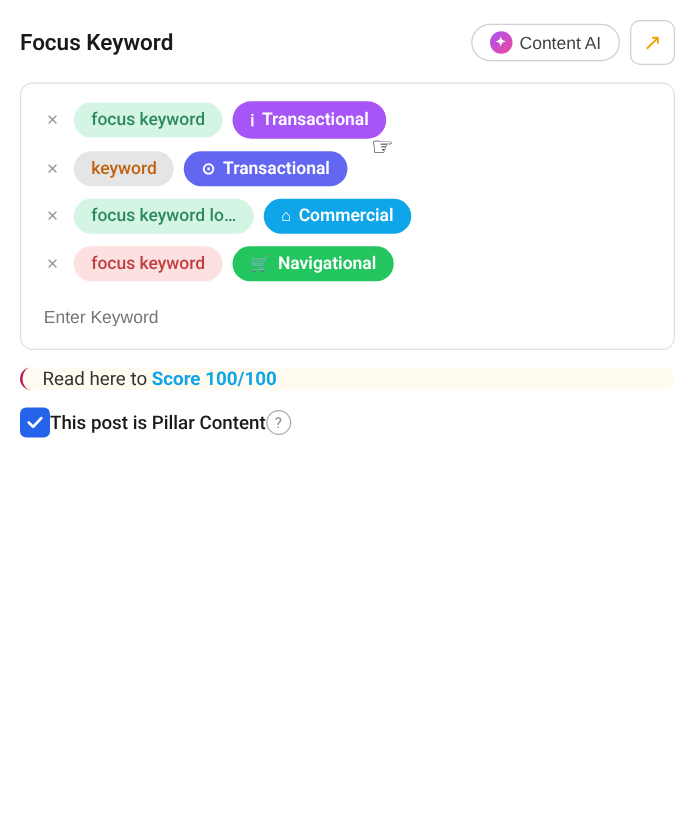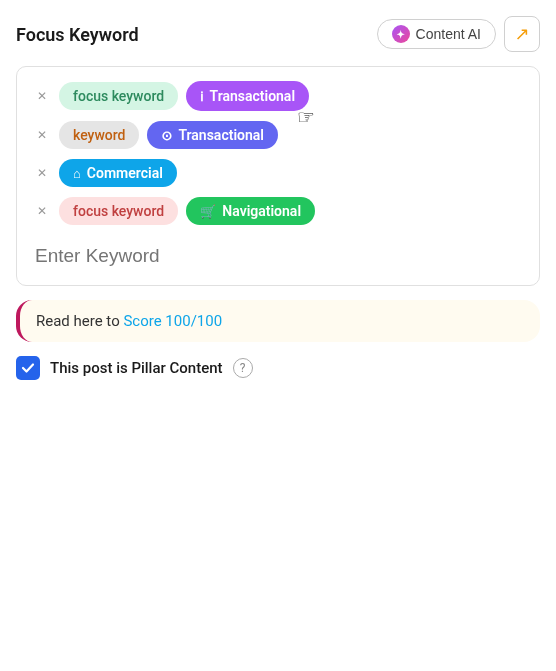--- a/index.html
+++ b/index.html
@@ -155,52 +155,51 @@
       right: -6px;
       font-size: 20px;
       pointer-events: none;
       z-index: 10;
     }
 
     
     .enter-keyword {
       margin-top: 4px;
       padding: 6px 2px;
-      font-size: 19px;
+      font-size: 14px;
       color: #aaa;
       border: none;
       outline: none;
       width: 100%;
       background: transparent;
     }
 
     
     .read-banner {
       display: flex;
       align-items: center;
       background: #fffbf0;
-      border-left: 4px solid #be185d;
+      border-left: 2px solid #be185d;
       border-radius: 16px;
-      padding: 12px 16px;
+      padding: 0 16px;
       margin-bottom: 14px;
       font-size: 15px;
       color: #333;
     }
     .read-banner .link-text {
       color: #0ea5e9;
-      font-weight: 400;
+      font-weight: 700;
       text-decoration: none;
       cursor: pointer;
     }
 
     
     .pillar-row {
       display: flex;
       align-items: center;
-      gap: 10px;
     }
     .checkbox {
       width: 24px;
       height: 24px;
       background: #2563eb;
       border-radius: 5px;
       display: flex;
       align-items: center;
       justify-content: center;
       cursor: pointer;
@@ -273,20 +272,21 @@
     <span class="keyword-chip orange">keyword</span>
     <span class="intent-badge navigational">
       <span class="badge-icon">⊙</span>
       <span>Transactional</span>
     </span>
   </div>
 
   
   <div class="keyword-row">
     <span class="close-btn">✕</span>
+    <span class="keyword-chip green truncated">focus keyword lo…</span>
     <span class="intent-badge commercial">
       <span class="badge-icon">⌂</span>
       <span>Commercial</span>
     </span>
   </div>
 
   
   <div class="keyword-row">
     <span class="close-btn">✕</span>
     <span class="keyword-chip pink">focus keyword</span>

